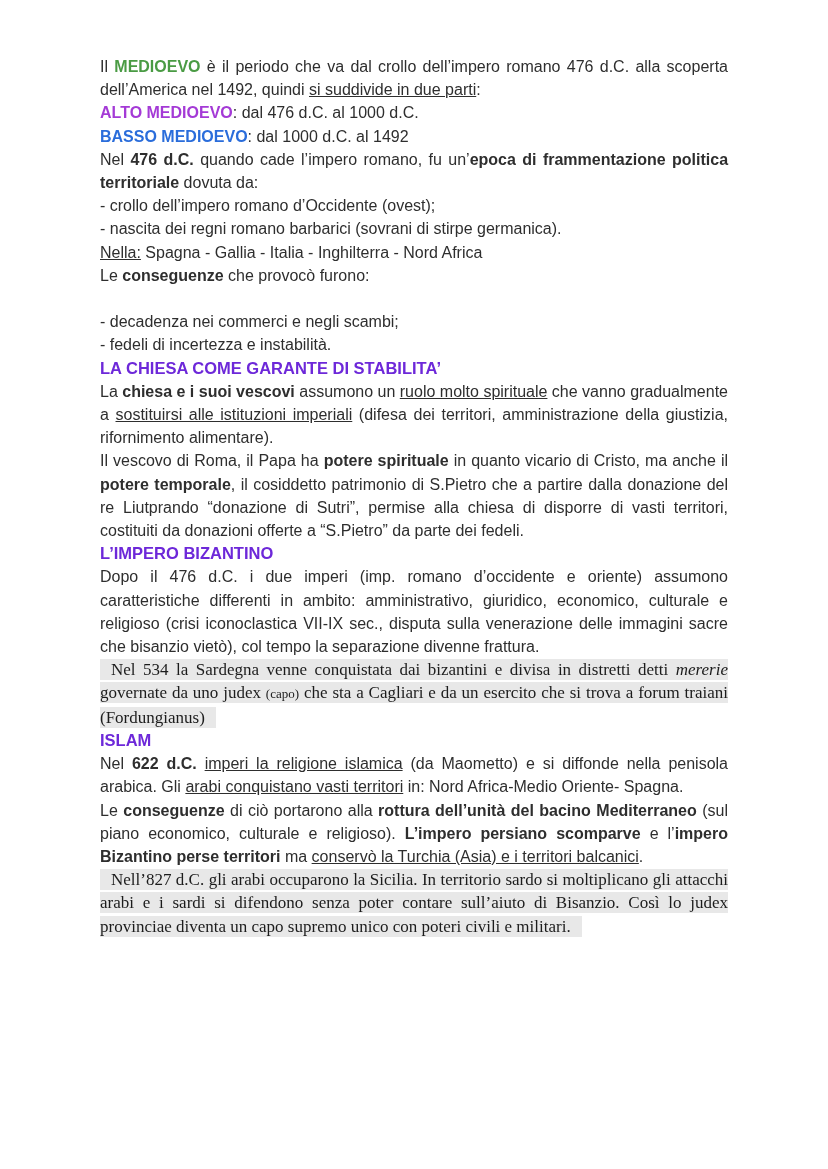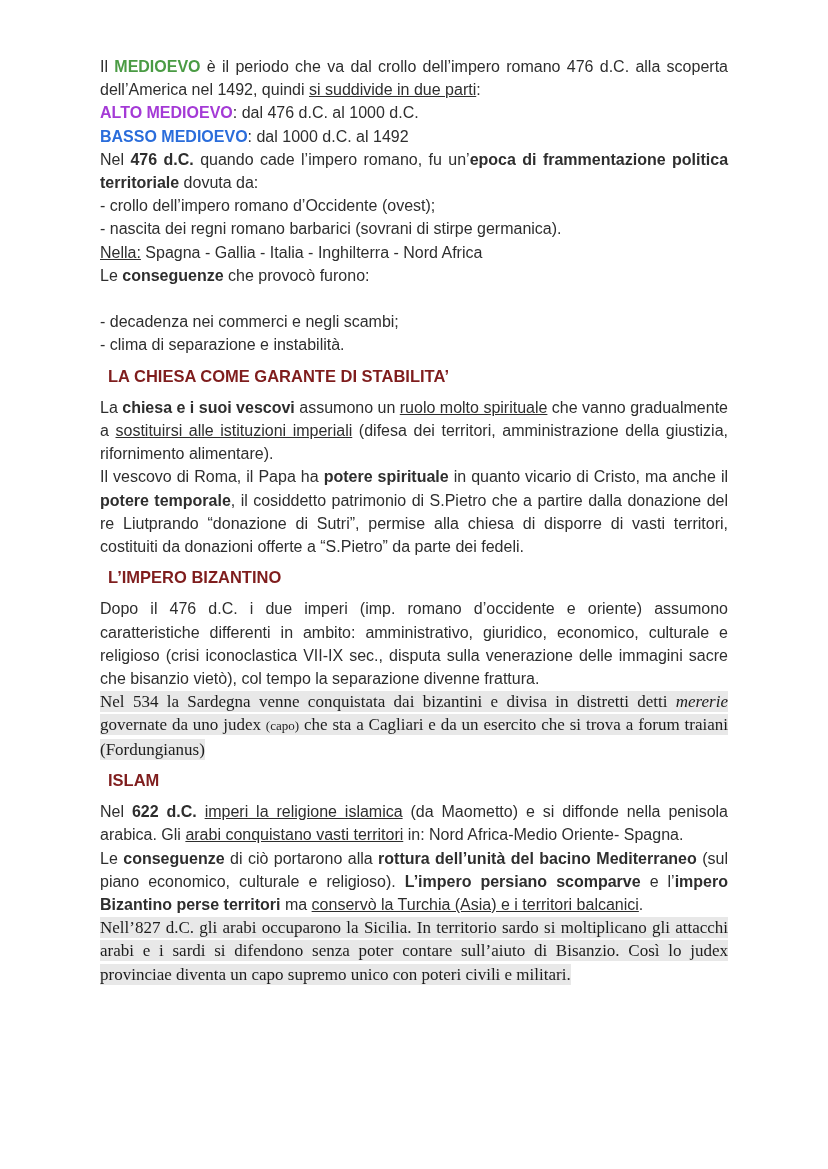--- a/index.html
+++ b/index.html
@@ -15,33 +15,33 @@
     left: 100px;
     top: 55px;
     width: 628px;
     font-family: "Liberation Sans", sans-serif;
     font-size: 16px;
     line-height: 23.2px;
     color: #2e2e2e;
   }
   p.b { margin: 0; text-align: justify; }
   h2.h {
-    margin: 8px;
+    margin: 0;
     font-size: 16.5px;
     font-weight: 700;
     line-height: 23.2px;
-    color: #7f1d1d;
+    color: #6d28d9;
     text-align: left;
   }
   .serif {
     font-family: "Liberation Serif", serif;
     font-size: 17px;
     color: #1c1c1c;
   }
-  .mark { background: #e8e8e8; padding: 1px 0; }
+  .mark { background: #e8e8e8; padding: 1px 11px; }
   .bold { font-weight: 700; }
   .ul { text-decoration: underline; }
   .it { font-style: italic; }
   .sm { font-size: 13px; }
   .mt23 { margin-top: 23px; }
   .mt3  { margin-top: 3px; }
   .mt22 { margin-top: 22px; }
   .mt20 { margin-top: 20px; }
   .mt18 { margin-top: 18px; }
   .mt13 { margin-top: 13px; }
@@ -50,21 +50,21 @@
 </head>
 <body>
 
 <div class="page">
   <div class="doc">
 
     <p class="b"><span>Il </span><span class="bold" style="color: rgb(74, 155, 68);">MEDIOEVO</span><span> è il periodo che va dal crollo dell’impero romano 476 d.C. alla scoperta dell’America nel 1492, quindi </span><span class="ul">si suddivide in due parti</span><span>:</span><br><span class="bold" style="color: rgb(164, 58, 214);">ALTO MEDIOEVO</span><span>: dal 476 d.C. al 1000 d.C.</span><br><span class="bold" style="color: rgb(42, 109, 219);">BASSO MEDIOEVO</span><span>: dal 1000 d.C. al 1492</span></p>
 
     <p class="b mt23"><span>Nel </span><span class="bold">476 d.C.</span><span> quando cade l’impero romano, fu un’</span><span class="bold">epoca di frammentazione politica territoriale</span><span> dovuta da:</span><br><span>-  crollo dell’impero romano d’Occidente (ovest);</span><br><span>- nascita dei regni romano barbarici (sovrani di stirpe germanica).</span><br><span class="ul">Nella:</span><span> Spagna - Gallia - Italia - Inghilterra - Nord Africa</span></p>
 
-    <p class="b mt3"><span>Le </span><span class="bold">conseguenze</span><span> che provocò furono:</span><br><br><span>- decadenza nei commerci e negli scambi;</span><br><span>- clima di separazione e instabilità.</span></p>
+    <p class="b mt3"><span>Le </span><span class="bold">conseguenze</span><span> che provocò furono:</span><br><br><span>- decadenza nei commerci e negli scambi;</span><br><span>- fedeli di incertezza e instabilità.</span></p>
 
     <h2 class="h mt22">LA CHIESA COME GARANTE DI STABILITA’</h2>
 
     <p class="b"><span>La </span><span class="bold">chiesa e i suoi vescovi</span><span> assumono un </span><span class="ul">ruolo molto spirituale</span><span> che vanno gradualmente a </span><span class="ul">sostituirsi alle istituzioni imperiali</span><span> (difesa dei territori, amministrazione della giustizia, rifornimento alimentare).</span></p>
 
     <p class="b"><span>Il vescovo di Roma, il Papa ha </span><span class="bold">potere spirituale</span><span> in quanto vicario di Cristo, ma anche il </span><span class="bold">potere temporale</span><span>, il cosiddetto patrimonio di S.Pietro che a partire dalla donazione del re Liutprando “donazione di Sutri”, permise alla chiesa di disporre di vasti territori, costituiti da donazioni offerte a “S.Pietro” da parte dei fedeli.</span></p>
 
     <h2 class="h mt20">L’IMPERO BIZANTINO</h2>
 
     <p class="b"><span>Dopo il 476 d.C. i due imperi (imp. romano d’occidente e oriente) assumono caratteristiche differenti in ambito: amministrativo, giuridico, economico, culturale e religioso (crisi iconoclastica VII-IX sec., disputa sulla venerazione delle immagini sacre che bisanzio vietò), col tempo la separazione divenne frattura.</span></p>

